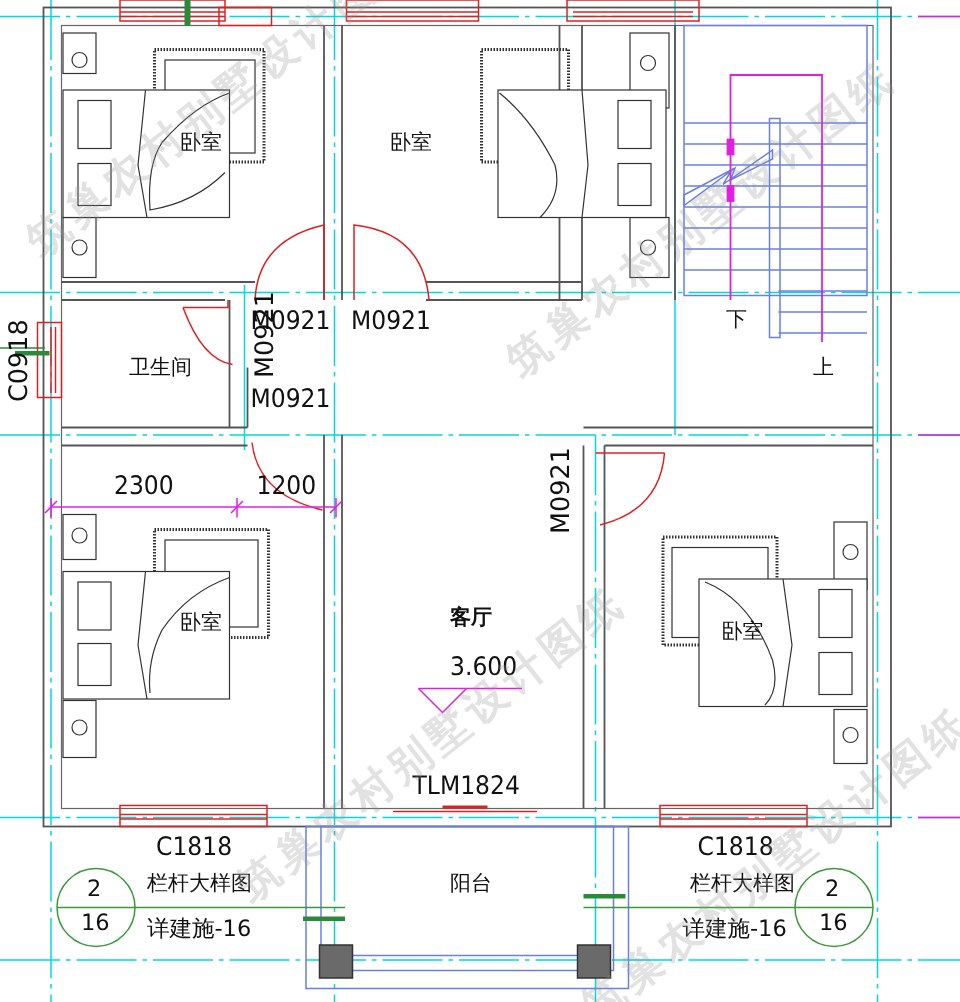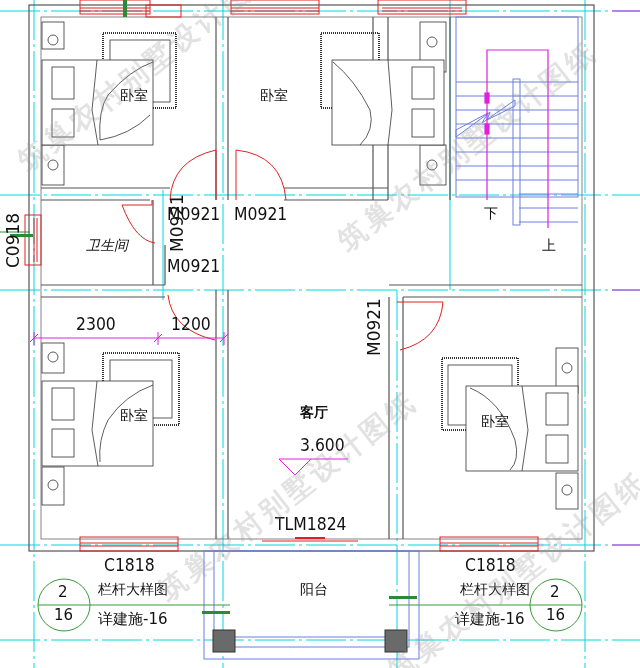--- a/index.html
+++ b/index.html
@@ -205,21 +205,21 @@
   <g stroke="#3a9a3a" stroke-width="1" fill="none">
     <circle cx="64" cy="605" r="26"></circle>
     <line x1="38" y1="605" x2="230" y2="605"></line>
     <circle cx="556" cy="605" r="26"></circle>
     <line x1="389" y1="605" x2="582" y2="605"></line>
   </g>
 </svg>
 
 <div class="lbl room" style="left:120px;top:88px;">卧室</div>
 <div class="lbl room" style="left:260px;top:88px;">卧室</div>
-<div class="lbl room" style="left:86px;top:238px;font-style:italic;">卫生间</div>
+<div class="lbl room" style="left:86px;top:238px;">卫生间</div>
 <div class="lbl room" style="left:120px;top:408px;">卧室</div>
 <div class="lbl room" style="left:300px;top:405px;font-weight:bold;">客厅</div>
 <div class="lbl room" style="left:481px;top:414px;">卧室</div>
 <div class="lbl room" style="left:300px;top:582px;text-align:right;">阳台</div>
 
 <div class="lbl code" style="left:167px;top:206px;">M0921</div>
 <div class="lbl code" style="left:234px;top:206px;">M0921</div>
 <div class="lbl code vert" style="left:169px;top:252px;">M0921</div>
 <div class="lbl code" style="left:167px;top:258px;">M0921</div>
 <div class="lbl code vert" style="left:366px;top:356px;">M0921</div>

